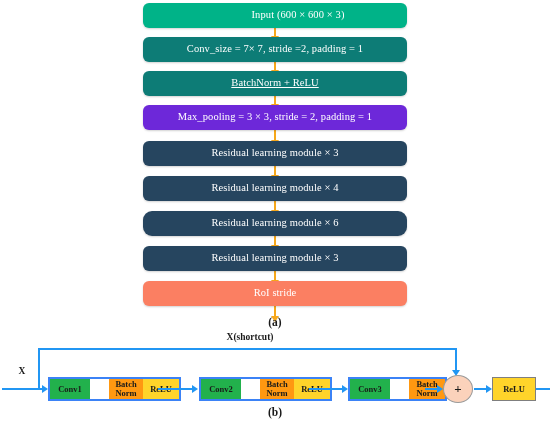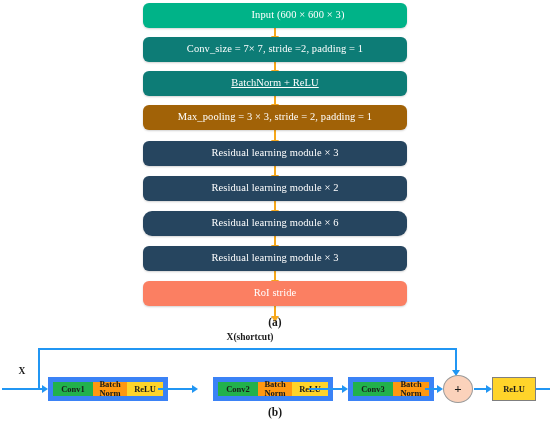--- a/index.html
+++ b/index.html
@@ -129,35 +129,35 @@
     border-right: 4px solid transparent;
     border-top: 6px solid #2196F3;
   }
 
   .unit {
     position: absolute;
     top: 47px;
     height: 24px;
     display: flex;
     align-items: stretch;
-    border: 5px solid #3b82f6;
+    border: 2px solid #3b82f6;
     box-sizing: border-box;
   }
   .cell {
     display: flex;
     align-items: center;
     justify-content: center;
     text-align: center;
     font-size: 8.5px;
     font-weight: bold;
     line-height: 1.02;
     color: #1a1a1a;
     box-sizing: border-box;
   }
-  .cell.split { flex-direction: column; justify-content: center; }
+  .cell.split { flex-direction: column; justify-content: center; margin-left: 19px; }
 
   .adder {
     position: absolute;
     top: 45px;
     left: 443px;
     width: 30px;
     height: 28px;
     border-radius: 50%;
     background: #FBD2BB;
     border: 1px solid #9a9a9a;
@@ -207,30 +207,30 @@
   </div>
 
   <div class="flow-box" style="top:37px;background:#0D7C76;">
     <span>Conv_size = 7× 7, stride =2, padding = 1</span>
   </div>
 
   <div class="flow-box" style="top:71px;background:#0D7C76;text-decoration:underline;">
     <span>BatchNorm + ReLU</span>
   </div>
 
-  <div class="flow-box" style="top:105px;background:#a16207;text-align:right;">
+  <div class="flow-box" style="top:105px;background:#6d28d9;text-align:right;">
     <span>Max_pooling = 3 × 3, stride = 2, padding = 1</span>
   </div>
 
   <div class="flow-box" style="top:141px;background:#26455F;">
     <span>Residual learning module × 3</span>
   </div>
 
   <div class="flow-box" style="top:176px;background:#26455F;">
-    <span>Residual learning module × 2</span>
+    <span>Residual learning module × 4</span>
   </div>
 
   <div class="flow-box" style="top:211px;background:#26455F;border-radius:9px;">
     <span>Residual learning module  × 6</span>
   </div>
 
   <div class="flow-box" style="top:246px;background:#26455F;">
     <span>Residual learning module × 3</span>
   </div>
 
@@ -264,21 +264,21 @@
       <span>Norm</span>
     </div>
     <div class="cell" style="width:36px;background:#FFD42A;">
       <span>ReLU</span>
     </div>
   </div>
 
   <div class="bline-h" style="left:158px;top:58px;width:34px;"></div>
   <div class="barrow-r" style="left:192px;top:55px;"></div>
 
-  <div class="unit" style="left:213px;">
+  <div class="unit" style="left:199px;">
     <div class="cell" style="width:40px;background:#22B14C;">
       <span>Conv2</span>
     </div>
     <div class="cell split" style="width:34px;background:#FF9811;">
       <span>Batch</span>
       <span>Norm</span>
     </div>
     <div class="cell" style="width:36px;background:#FFD42A;">
       <span>ReLU</span>
     </div>

